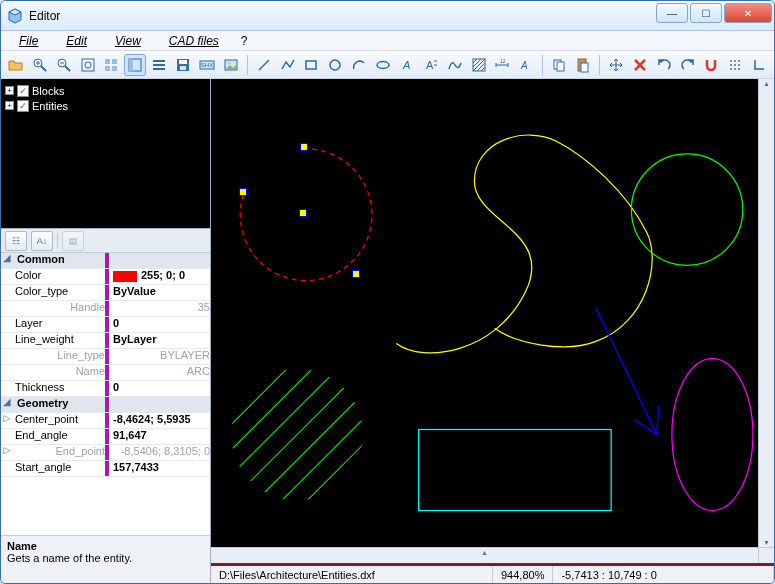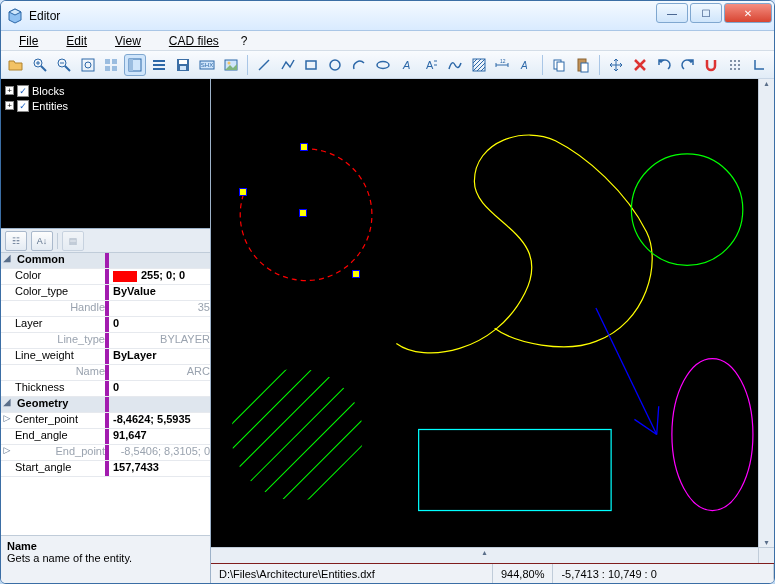--- a/index.html
+++ b/index.html
@@ -6,21 +6,21 @@
   body { width: 775px; height: 584px; background: linear-gradient(to bottom, #d3e5fa, #bcd6f0); overflow: hidden; }
   .window { width: 775px; height: 584px; border: 1px solid #3b6ea5; border-radius: 6px; overflow: hidden; display: flex; flex-direction: column; background: #fff; }
   .titlebar { height: 30px; background: linear-gradient(to bottom, #f4f9ff, #d9ebff); display: flex; align-items: center; padding: 0 0 0 6px; border-bottom: 1px solid #a9c6e6; }
   .titlebar .app-icon { width: 16px; height: 16px; margin-right: 6px; }
   .titlebar .title { font-size: 12px; color: #000; flex: 1; }
   .win-btns { display: flex; height: 100%; }
   .win-btn { width: 32px; height: 20px; margin-top: 2px; margin-right: 2px; border: 1px solid #7fa7d0; border-radius: 3px; display: flex; align-items: center; justify-content: center; background: linear-gradient(to bottom,#f1f8ff,#cfe5fb); font-size: 10px; color:#1b3b6f; }
   .win-btn.close { background: linear-gradient(to bottom,#f48e81,#d84532); color:#fff; width:48px; }
   .menubar { height: 20px; display: flex; align-items: center; padding: 0 6px; font-size: 12px; gap: 4px; background:#f3f6fa; border-bottom:1px solid #d4dde7;}
   .menubar span { padding: 1px 6px; }
-  .menubar span.mnemonic { text-decoration: underline; text-decoration-thickness:1px;}
+  .menubar span.mnemonic { text-decoration: underline; text-decoration-thickness:1px;font-style:italic;}
   .toolbar { height: 28px; display: flex; align-items: center; padding: 2px 4px; gap: 2px; background: linear-gradient(to bottom,#f9fbfe,#e1ecf7); border-bottom:1px solid #c8d6e6; overflow:hidden;}
   .tbtn { width: 22px; height: 22px; display:flex; align-items:center; justify-content:center; border:1px solid transparent; border-radius:3px; }
   .tbtn.active { border:1px solid #7fa7d0; background:#cfe5fb; }
   .tsep { width:1px; height:20px; background:#a9c6e6; margin:0 3px; }
   .client { flex:1; display:flex; overflow:hidden; background:#eef2f7;}
   .left { width: 210px; display:flex; flex-direction:column; border-right:1px solid #9db2c9;}
   .tree { height: 150px; background:#000; color:#fff; font-size:11px; padding:4px; border-bottom:1px solid #9db2c9;}
   .tree-row { display:flex; align-items:center; gap:3px; height:15px;}
   .tree-exp { width:9px; height:9px; border:1px solid #888; background:#fff; color:#000; font-size:8px; line-height:7px; text-align:center;}
   .tree-chk { width:12px; height:12px; border:1px solid #888; background:#fff; display:flex; align-items:center; justify-content:center; color:#1b5fbf; font-size:9px;}
@@ -40,21 +40,21 @@
   .desc .dname { font-weight:bold; }
   .canvas-wrap { flex:1; display:flex; flex-direction:column; background:#eef2f7;}
   .canvas-inner { flex:1; display:flex; overflow:hidden;}
   .canvas { flex:1; background:#000; position:relative; }
   .vscroll { width:16px; background:#e8eef5; border-left:1px solid #c0ccd9; position:relative;}
   .vscroll::before, .hscroll::before { content:"▴"; position:absolute; left:0; right:0; text-align:center; font-size:8px; color:#5a6f8a;}
   .vscroll::after { content:"▾"; position:absolute; bottom:0; left:0; right:0; text-align:center; font-size:8px; color:#5a6f8a;}
   .bottom-row { height:16px; display:flex;}
   .hscroll { flex:1; background:#e8eef5; border-top:1px solid #c0ccd9; position:relative;}
   .corner { width:16px; height:16px; background:#e8eef5; border-top:1px solid #c0ccd9; border-left:1px solid #c0ccd9;}
-  .statusbar { height:20px; display:flex; align-items:center; font-size:11px; background:#eef2f7; border-top:1px solid #7f1d1d;}
+  .statusbar { height:20px; display:flex; align-items:center; font-size:11px; background:#eef2f7; border-top:3px solid #7f1d1d;}
   .statusbar .cell { padding:0 8px; border-right:1px solid #c0ccd9; height:100%; display:flex; align-items:center;}
   .statusbar .cell.path { flex:0 0 282px;}
   .handle { position:absolute; width:8px; height:8px; background:#ffff00; border:1px solid #0000ff; transform:translate(-50%,-50%);}
   svg.icon { width:16px; height:16px; }
 </style>
 </head>
 <body>
 
 <div class="window">
   <div class="titlebar">
@@ -307,29 +307,29 @@
         <div class="prow dim">
             <div class="caret"></div>
             <div class="pkey">Handle</div>
             <div class="pval">35</div>
           </div>
         <div class="prow">
             <div class="caret"></div>
             <div class="pkey">Layer</div>
             <div class="pval bold">0</div>
           </div>
+        <div class="prow">
+            <div class="caret"></div>
+            <div class="pkey">Line_weight</div>
+            <div class="pval bold">ByLayer</div>
+          </div>
         <div class="prow dim">
             <div class="caret"></div>
             <div class="pkey">Line_type</div>
             <div class="pval">BYLAYER</div>
-          </div>
-        <div class="prow">
-            <div class="caret"></div>
-            <div class="pkey">Line_weight</div>
-            <div class="pval bold">ByLayer</div>
           </div>
         <div class="prow dim">
             <div class="caret"></div>
             <div class="pkey">Name</div>
             <div class="pval">ARC</div>
           </div>
         <div class="prow">
             <div class="caret"></div>
             <div class="pkey">Thickness</div>
             <div class="pval bold">0</div>

